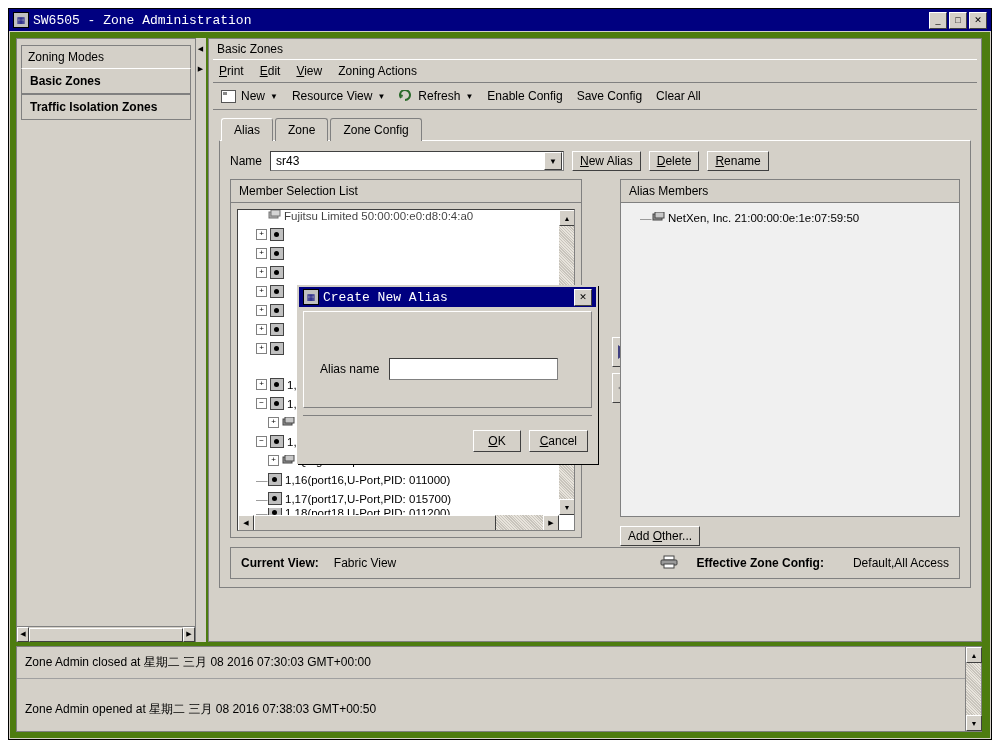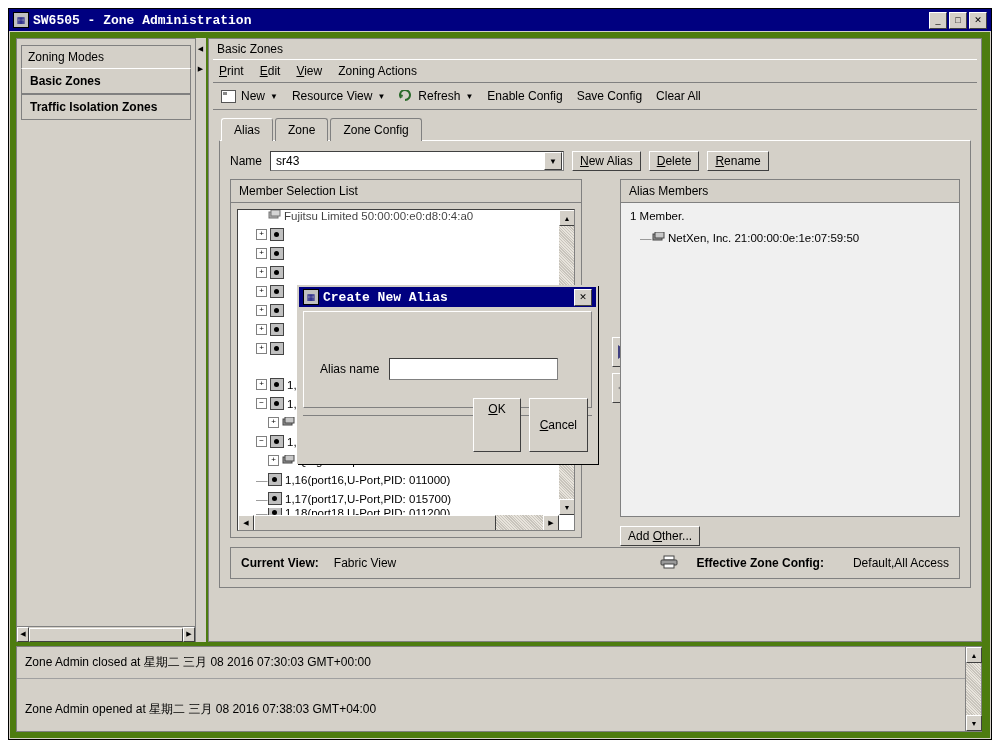--- a/index.html
+++ b/index.html
@@ -26,21 +26,21 @@
     color:#fff;
   }
   .title-icon{
     width:14px;height:14px;background:#c0c0c0;border:1px solid #000;
     margin:0 4px 0 2px;position:relative;
     display:flex;align-items:center;justify-content:center;
     font-size:9px;color:#000080;
   }
   .title-text{
     font-family:"Liberation Mono", monospace;
-    font-size:13px;font-weight:bold;letter-spacing:0px;
+    font-size:13px;font-weight:normal;letter-spacing:0px;
     flex:1;
   }
   .title-btns{display:flex;gap:2px;padding-right:2px;}
   .tbtn{
     width:16px;height:15px;background:#d4d0c8;
     border:1px solid #fff;border-right-color:#404040;border-bottom-color:#404040;
     display:flex;align-items:center;justify-content:center;
     font-size:9px;color:#000;line-height:1;
   }
   
@@ -504,21 +504,20 @@
             </div>
           <div class="abtn">
               <span class="tri-l"></span>
             </div>
         </div>
 
         <div style="position:absolute;left:400px;top:38px;right:10px;">
           <div class="boxhdr">Alias Members</div>
           <div class="aliaslist">
             <div class="aliasinner">
-              <div style="padding:2px 0 6px 4px">1 Member.</div>
               <div class="trow" style="padding-left:14px">
                 <span class="dash">―</span>
                 <span class="devicon">
                   <svg width="13" height="11" viewBox="0 0 13 11">
                       <rect x="1" y="2" width="9" height="6" fill="#9a9a9a" stroke="#444"></rect>
                       <rect x="3" y="0" width="9" height="6" fill="#c8c8c8" stroke="#444"></rect>
                     </svg>
                 </span>
                 <span>NetXen, Inc. 21:00:00:0e:1e:07:59:50</span>
               </div>
@@ -543,21 +542,21 @@
           <b>Effective Zone Config:</b>
           <span style="margin-left:20px">Default,All Access</span>
         </div>
 
       </div>
     </div>
 
     <div class="logarea">
       <div class="logline">Zone Admin closed at 星期二 三月 08 2016 07:30:03 GMT+00:00</div>
       <div class="logsep"></div>
-      <div class="logline" style="padding-top:22px">Zone Admin opened at 星期二 三月 08 2016 07:38:03 GMT+04:00</div>
+      <div class="logline" style="padding-top:22px">Zone Admin opened at 星期二 三月 08 2016 07:38:03 GMT+00:50</div>
       <div class="logscroll">
         <div class="sbtn">▲</div>
         <div class="strack" style="flex:1"></div>
         <div class="sbtn">▼</div>
       </div>
     </div>
 
     <div class="dialog">
       <div class="dlg-title">
         <div class="title-icon">▦</div>
@@ -568,18 +567,18 @@
       </div>
       <div class="dlg-body">
         <div class="dlg-field">
           <span>Alias name</span>
           <input class="txtinput" type="text" value="" style="">
         </div>
       </div>
       <div class="dlg-sep"></div>
       <div class="dlg-btns">
         <div class="btn" style="padding:3px 14px"><span class="u">O</span>K</div>
-        <div class="btn" style="padding:19px 10px"><span class="u">C</span>ancel</div>
+        <div class="btn" style="padding:3px 10px"><span class="u">C</span>ancel</div>
       </div>
     </div>
 
   </div>
 </div>
 
 </body></html>

